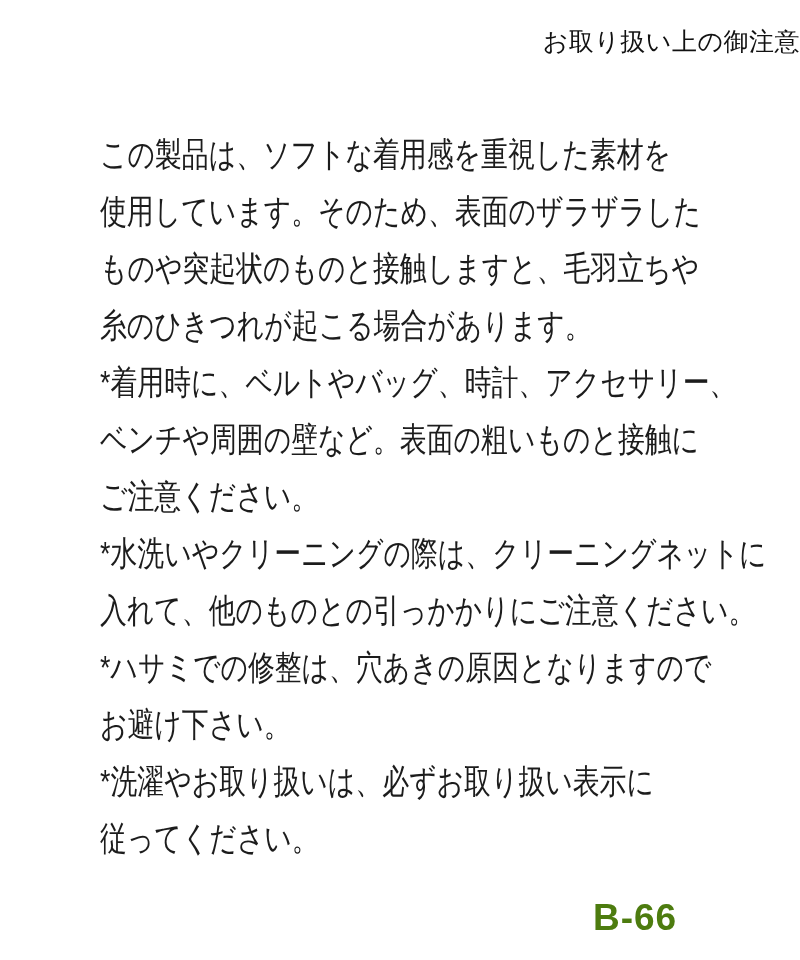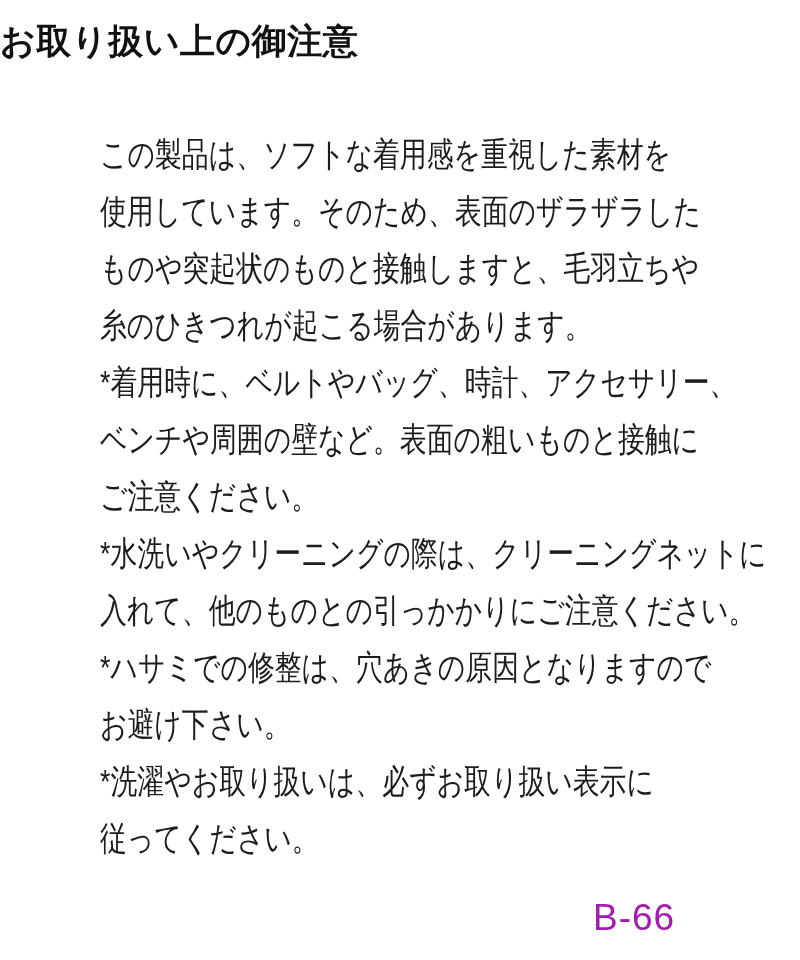--- a/index.html
+++ b/index.html
@@ -13,24 +13,24 @@
     background: #ffffff;
     overflow: hidden;
     font-family: "Liberation Sans", "DejaVu Sans", sans-serif;
     color: #111111;
   }
   .page-title {
     position: absolute;
     top: 18px;
     left: 0;
     width: 800px;
-    text-align: left;
-    font-size: 35px;
+    text-align: right;
+    font-size: 25px;
     line-height: 46px;
-    font-weight: bold;
+    font-weight: normal;
     letter-spacing: 0.5px;
     color: #111111;
     white-space: nowrap;
   }
   .care-text {
     position: absolute;
     left: 100px;
     top: 126px;
     font-size: 34px;
     line-height: 57px;
@@ -42,23 +42,23 @@
   }
   .care-text > div {
     height: 57px;
   }
   .page-label {
     position: absolute;
     left: 593px;
     top: 899px;
     font-size: 37px;
     line-height: 37px;
-    font-weight: normal;
+    font-weight: bold;
     letter-spacing: 1px;
-    color: #a21caf;
+    color: #4d7c0f;
     white-space: nowrap;
   }
 </style>
 </head>
 <body>
 
 <div class="page-title">お取り扱い上の御注意</div>
 
 <div class="care-text">
     <div>この製品は、ソフトな着用感を重視した素材を</div>

